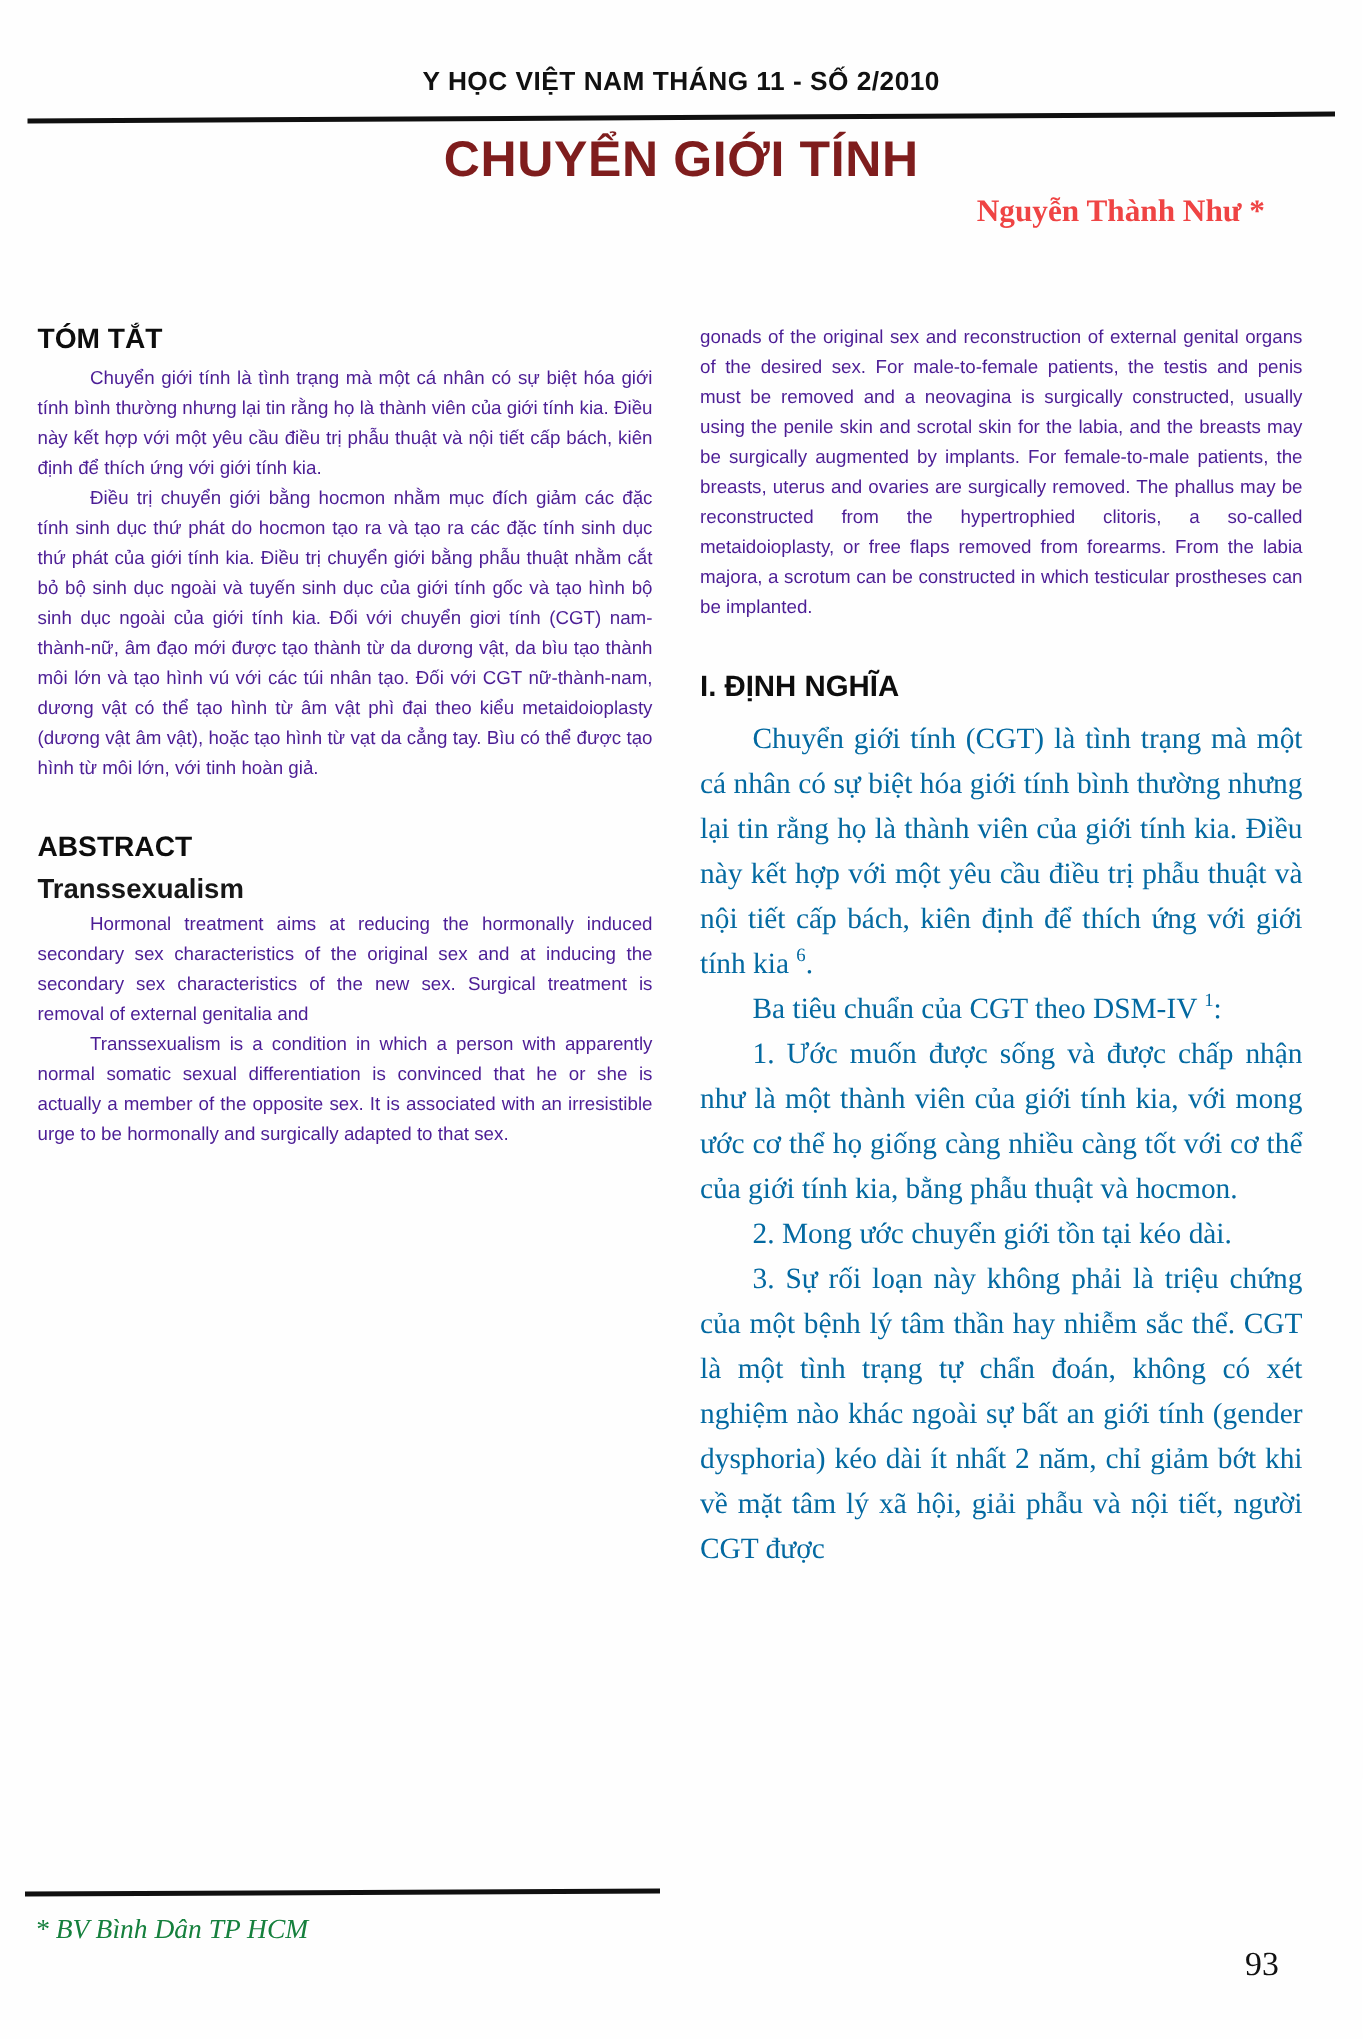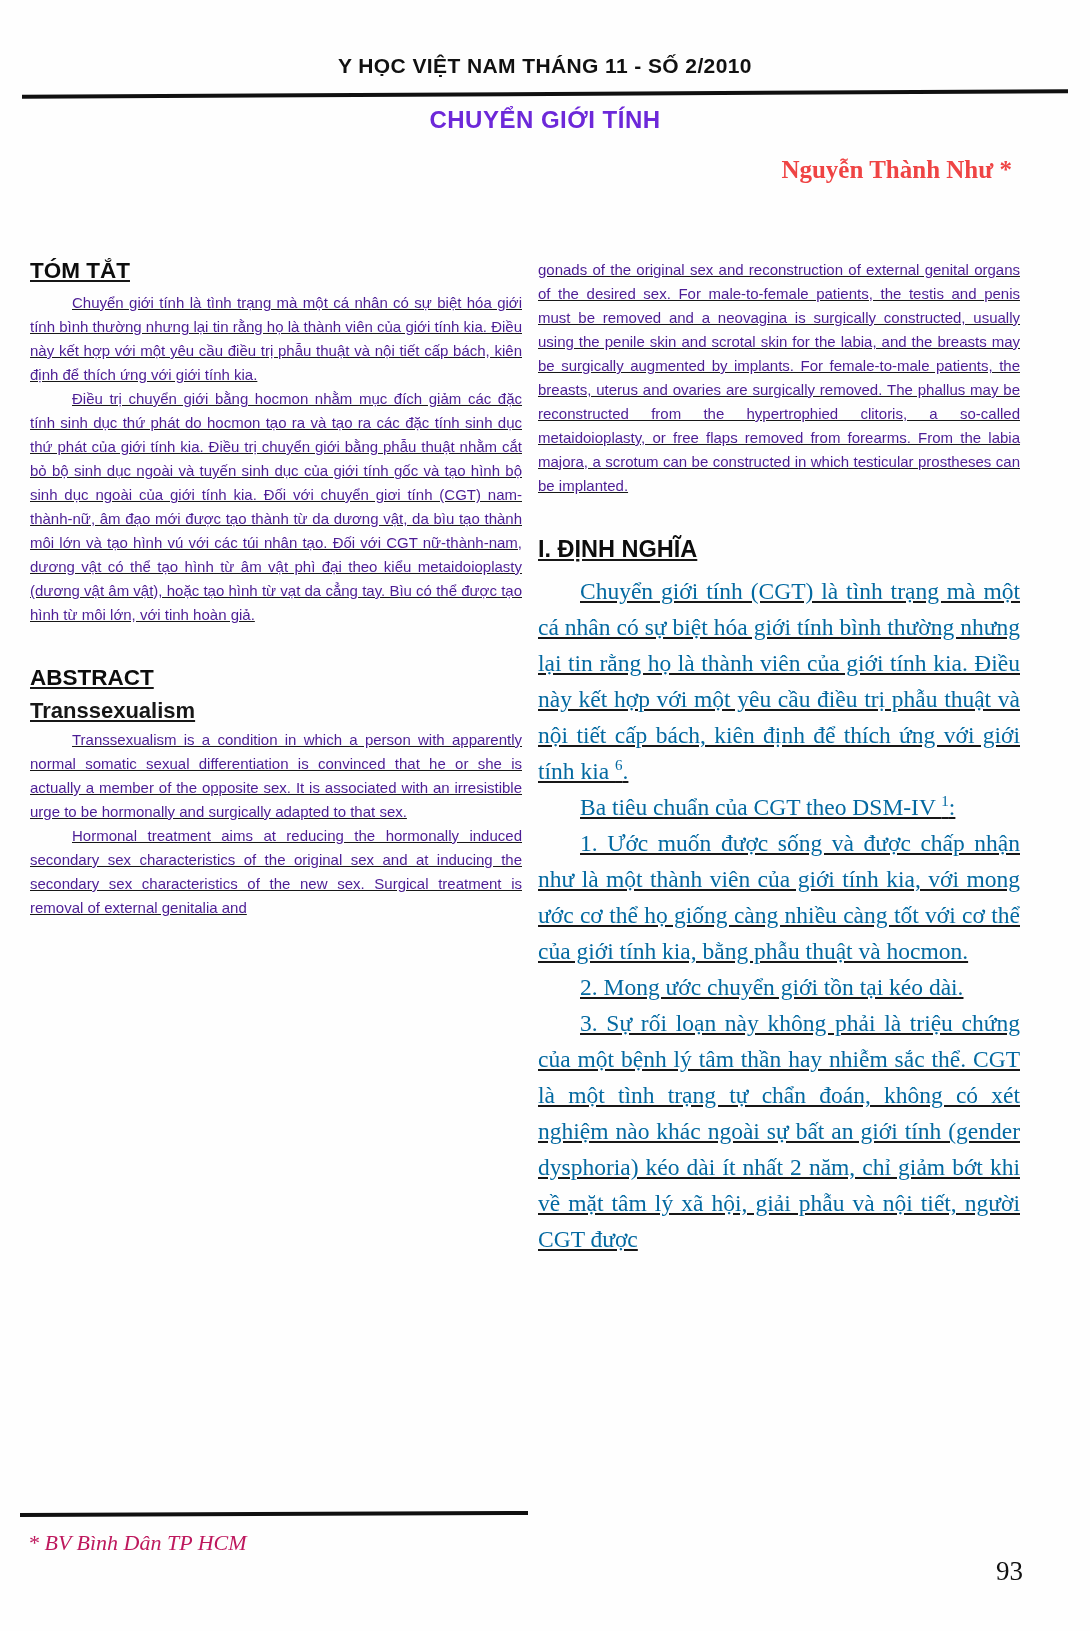--- a/index.html
+++ b/index.html
@@ -29,39 +29,38 @@
     background: #101010;
     transform: rotate(-0.3deg);
   }
   .title {
     position: absolute;
     top: 106px; left: 0; width: 100%;
     margin: 0;
     text-align: center;
     font-family: "Liberation Sans", sans-serif;
     font-weight: bold;
-    font-size: 24px;
+    font-size: 40px;
     letter-spacing: 0.5px;
-    color: #6d28d9;
+    color: #7f1d1d;
   }
   .author {
     position: absolute;
     top: 156px; right: 78px;
     font-family: "Liberation Serif", serif;
     font-weight: bold;
     font-size: 25px;
     color: #ef4444;
   }
   .columns {
     position: absolute;
     top: 258px; left: 30px;
     width: 1012px;
     display: flex;
-    gap: 16px;
-    text-decoration: underline;
+    gap: 38px;
   }
   .col-left  { width: 492px; }
   .col-right { width: 482px; }
   .sans-h {
     font-family: "Liberation Sans", sans-serif;
     font-weight: bold;
     font-size: 22.5px;
     margin: 0 0 7px 0;
     color: #0d0d0d;
   }
@@ -98,21 +97,21 @@
     width: 508px; height: 3.5px;
     background: #101010;
     transform: rotate(-0.25deg);
   }
   .footnote {
     position: absolute;
     top: 1530px; left: 28px;
     font-family: "Liberation Serif", serif;
     font-style: italic;
     font-size: 22px;
-    color: #be185d;
+    color: #15803d;
   }
   .pageno {
     position: absolute;
     top: 1556px; left: 996px;
     font-family: "Liberation Serif", serif;
     font-size: 27px;
     color: #111;
   }
 </style>
 </head>
@@ -128,22 +127,22 @@
 
   <div class="columns">
 
     <div class="col-left">
       <h2 class="sans-h">TÓM TẮT</h2>
       <p class="vi indent">Chuyển giới tính là tình trạng mà một cá nhân có sự biệt hóa giới tính bình thường nhưng lại tin rằng họ là thành viên của giới tính kia. Điều này kết hợp với một yêu cầu điều trị phẫu thuật và nội tiết cấp bách, kiên định để thích ứng với giới tính kia.</p>
       <p class="vi indent">Điều trị chuyển giới bằng hocmon nhằm mục đích giảm các đặc tính sinh dục thứ phát do hocmon tạo ra và tạo ra các đặc tính sinh dục thứ phát của giới tính kia. Điều trị chuyển giới bằng phẫu thuật nhằm cắt bỏ bộ sinh dục ngoài và tuyến sinh dục của giới tính gốc và tạo hình bộ sinh dục ngoài của giới tính kia. Đối với chuyển giơi tính (CGT) nam-thành-nữ, âm đạo mới được tạo thành từ da dương vật, da bìu tạo thành môi lớn và tạo hình vú với các túi nhân tạo. Đối với CGT nữ-thành-nam, dương vật có thể tạo hình từ âm vật phì đại theo kiểu metaidoioplasty (dương vật âm vật), hoặc tạo hình từ vạt da cẳng tay. Bìu có thể được tạo hình từ môi lớn, với tinh hoàn giả.</p>
 
       <h2 class="sans-h abstract-h">ABSTRACT</h2>
       <div class="subhead">Transsexualism</div>
+      <p class="en indent">Hormonal treatment aims at reducing the hormonally induced secondary sex characteristics of the original sex and at inducing the secondary sex characteristics of the new sex. Surgical treatment is removal of external genitalia and</p>
       <p class="en indent">Transsexualism is a condition in which a person with apparently normal somatic sexual differentiation is convinced that he or she is actually a member of the opposite sex. It is associated with an irresistible urge to be hormonally and surgically adapted to that sex.</p>
-      <p class="en indent">Hormonal treatment aims at reducing the hormonally induced secondary sex characteristics of the original sex and at inducing the secondary sex characteristics of the new sex. Surgical treatment is removal of external genitalia and</p>
     </div>
 
     <div class="col-right">
       <p class="en">gonads of the original sex and reconstruction of external genital organs of the desired sex. For male-to-female patients, the testis and penis must be removed and a neovagina is surgically constructed, usually using the penile skin and scrotal skin for the labia, and the breasts may be surgically augmented by implants. For female-to-male patients, the breasts, uterus and ovaries are surgically removed. The phallus may be reconstructed from the hypertrophied clitoris, a so-called metaidoioplasty, or free flaps removed from forearms. From the labia majora, a scrotum can be constructed in which testicular prostheses can be implanted.</p>
 
       <h2 class="sans-h dn-h">I. ĐỊNH NGHĨA</h2>
 
       <p class="serif indent"><span>Chuyển giới tính (CGT) là tình trạng mà một cá nhân có sự biệt hóa giới tính bình thường nhưng lại tin rằng họ là thành viên của giới tính kia. Điều này kết hợp với một yêu cầu điều trị phẫu thuật và nội tiết cấp bách, kiên định để thích ứng với giới tính kia </span><sup>6</sup><span>.</span></p>
 
       <p class="serif indent"><span>Ba tiêu chuẩn của CGT theo DSM-IV </span><sup>1</sup><span>:</span></p>

